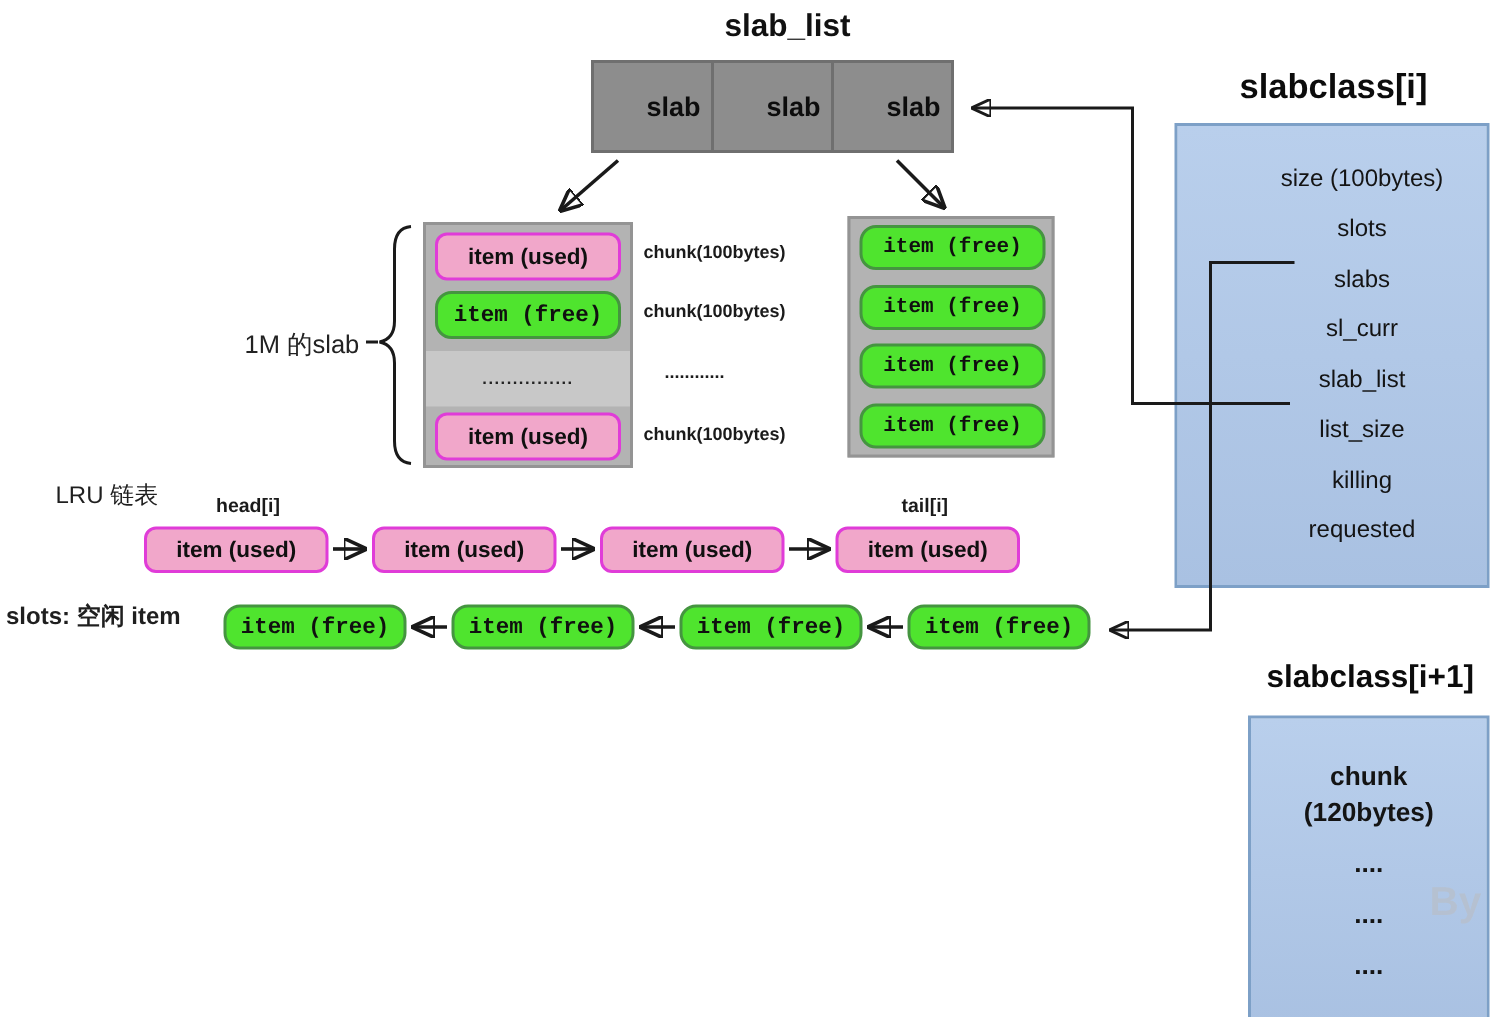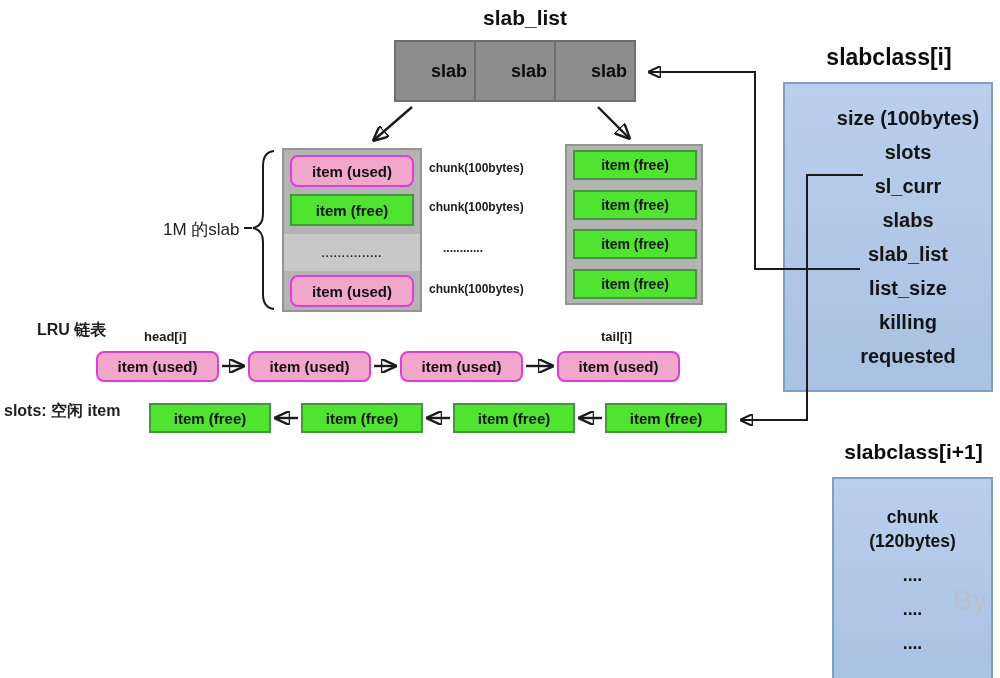--- a/index.html
+++ b/index.html
@@ -19,42 +19,42 @@
   .slab-cell:last-child { border-right:none; }
 
   
   .stack { background:#b3b3b3; border:2px solid #949494; }
   .stack-left  { left:282px; top:148px; width:140px; height:164px; }
   .stack-right { left:565px; top:144px; width:138px; height:161px; }
 
   .item { position:absolute; display:flex; align-items:center; justify-content:center;
     font-size:15px; font-weight:600; color:#101010; }
   .item-pink  { background:#f1a7ca; border:2.5px solid #e03cd8; border-radius:8px; }
-  .item-green { background:#4fe42e; border:2.5px solid #459540; border-radius:0; }
+  .item-green { background:#4fe42e; border:2.5px solid #459540; border-radius:11px;font-family:Liberation Mono, monospace; }
   .dots-band { position:absolute; left:0; width:136px; height:37px; background:#c8c8c8;
     display:flex; align-items:center; justify-content:center;
     font-size:11px; font-weight:700; color:#222; letter-spacing:1px; }
 
   .chunk-label { font-size:12px; font-weight:700; color:#1b1b1b; white-space:nowrap; }
   .label-1m { left:163px; top:218px; font-size:17px; font-weight:400; color:#222; white-space:nowrap; }
 
   
-  .row-label { font-size:16px; font-weight:700; color:#1f1f1f; white-space:nowrap; }
+  .row-label { font-size:16px; font-weight:400; color:#1f1f1f; white-space:nowrap; }
   .ptr-label { font-size:13px; font-weight:700; color:#1b1b1b;padding-left:20px; }
   .lru-item  { width:123px; height:31px; top:351px; }
   .slot-item { width:122px; height:30px; top:403px; }
 
   
   .blue-box { background:linear-gradient(180deg,#b9cfec 0%,#a9c1e2 100%);
     border:2.5px solid #7da0c7; }
   .blue-title { font-size:23px; font-weight:600; color:#0c0c0c; text-align:center; white-space:nowrap; }
   .sc-i { left:783px; top:82px; width:210px; height:310px;
     display:flex; flex-direction:column; justify-content:space-evenly;
     padding:10px 0 10px 40px; }
-  .sc-i .field { text-align:center; font-size:20px; font-weight:700; color:#141414; line-height:1; }
+  .sc-i .field { text-align:center; font-size:16px; font-weight:400; color:#141414; line-height:1; }
   .sc-i1 { left:832px; top:477px; width:161px; height:210px; padding-top:26px; }
   .sc-i1 .field { text-align:center; font-size:17.5px; font-weight:600; color:#141414; line-height:24px; }
   .sc-i1 .field.gap { margin-top:10px; }
   .watermark { left:953px; top:586px; font-size:27px; font-weight:600;
     color:#b7c0ce; opacity:.85; }
 
   svg.overlay { position:absolute; left:0; top:0; width:1000px; height:678px;
     pointer-events:none; z-index:6; }
   svg.overlay path { fill:none; stroke:#1a1a1a; }
 </style>
@@ -102,22 +102,22 @@
   <div class="abs row-label" style="left:4px; top:401px; font-weight:600;">slots: 空闲 item</div>
   <div class="abs item item-green slot-item" style="left:149px;">item (free)</div>
   <div class="abs item item-green slot-item" style="left:301px;">item (free)</div>
   <div class="abs item item-green slot-item" style="left:453px;">item (free)</div>
   <div class="abs item item-green slot-item" style="left:605px;">item (free)</div>
 
   <div class="abs blue-title" style="left:783px; top:44px; width:212px;">slabclass[i]</div>
   <div class="abs blue-box sc-i">
     <div class="field">size (100bytes)</div>
     <div class="field">slots</div>
+    <div class="field">slabs</div>
     <div class="field">sl_curr</div>
-    <div class="field">slabs</div>
     <div class="field">slab_list</div>
     <div class="field">list_size</div>
     <div class="field">killing</div>
     <div class="field">requested</div>
   </div>
 
   <div class="abs blue-title" style="left:832px; top:440px; width:163px; font-size:21px;">slabclass[i+1]</div>
   <div class="abs blue-box sc-i1">
     <div class="field">chunk</div>
     <div class="field">(120bytes)</div>

